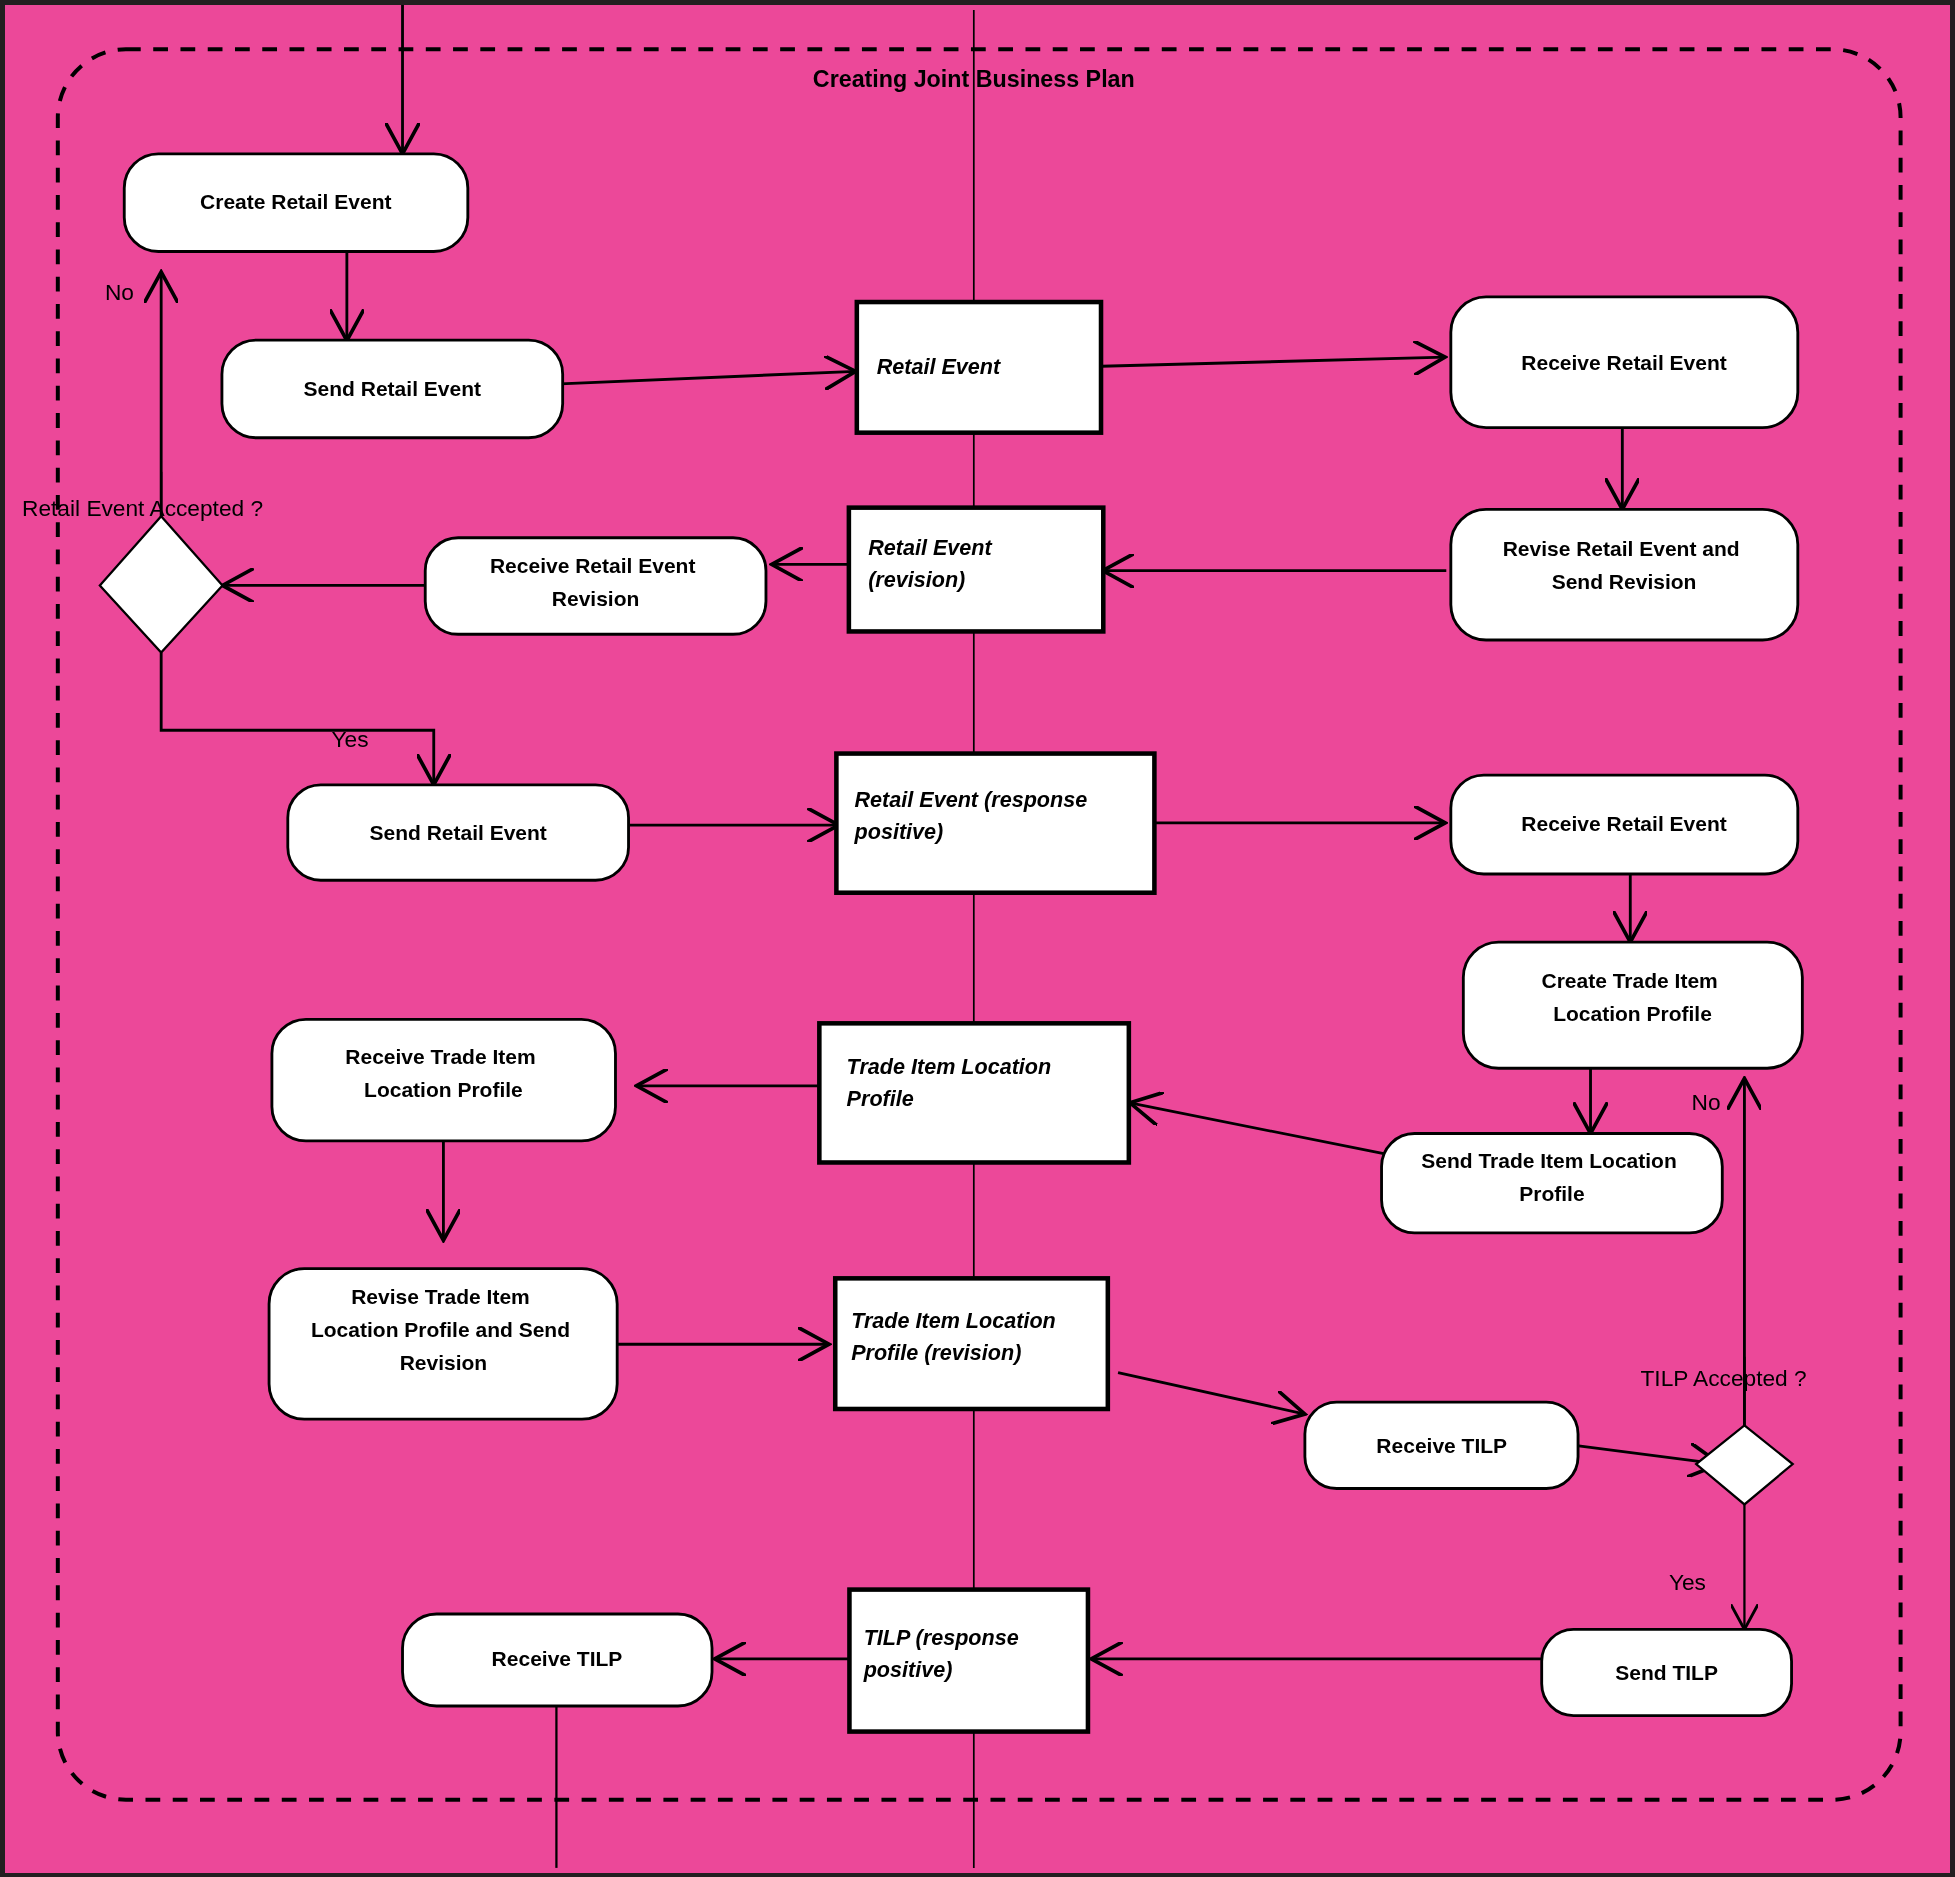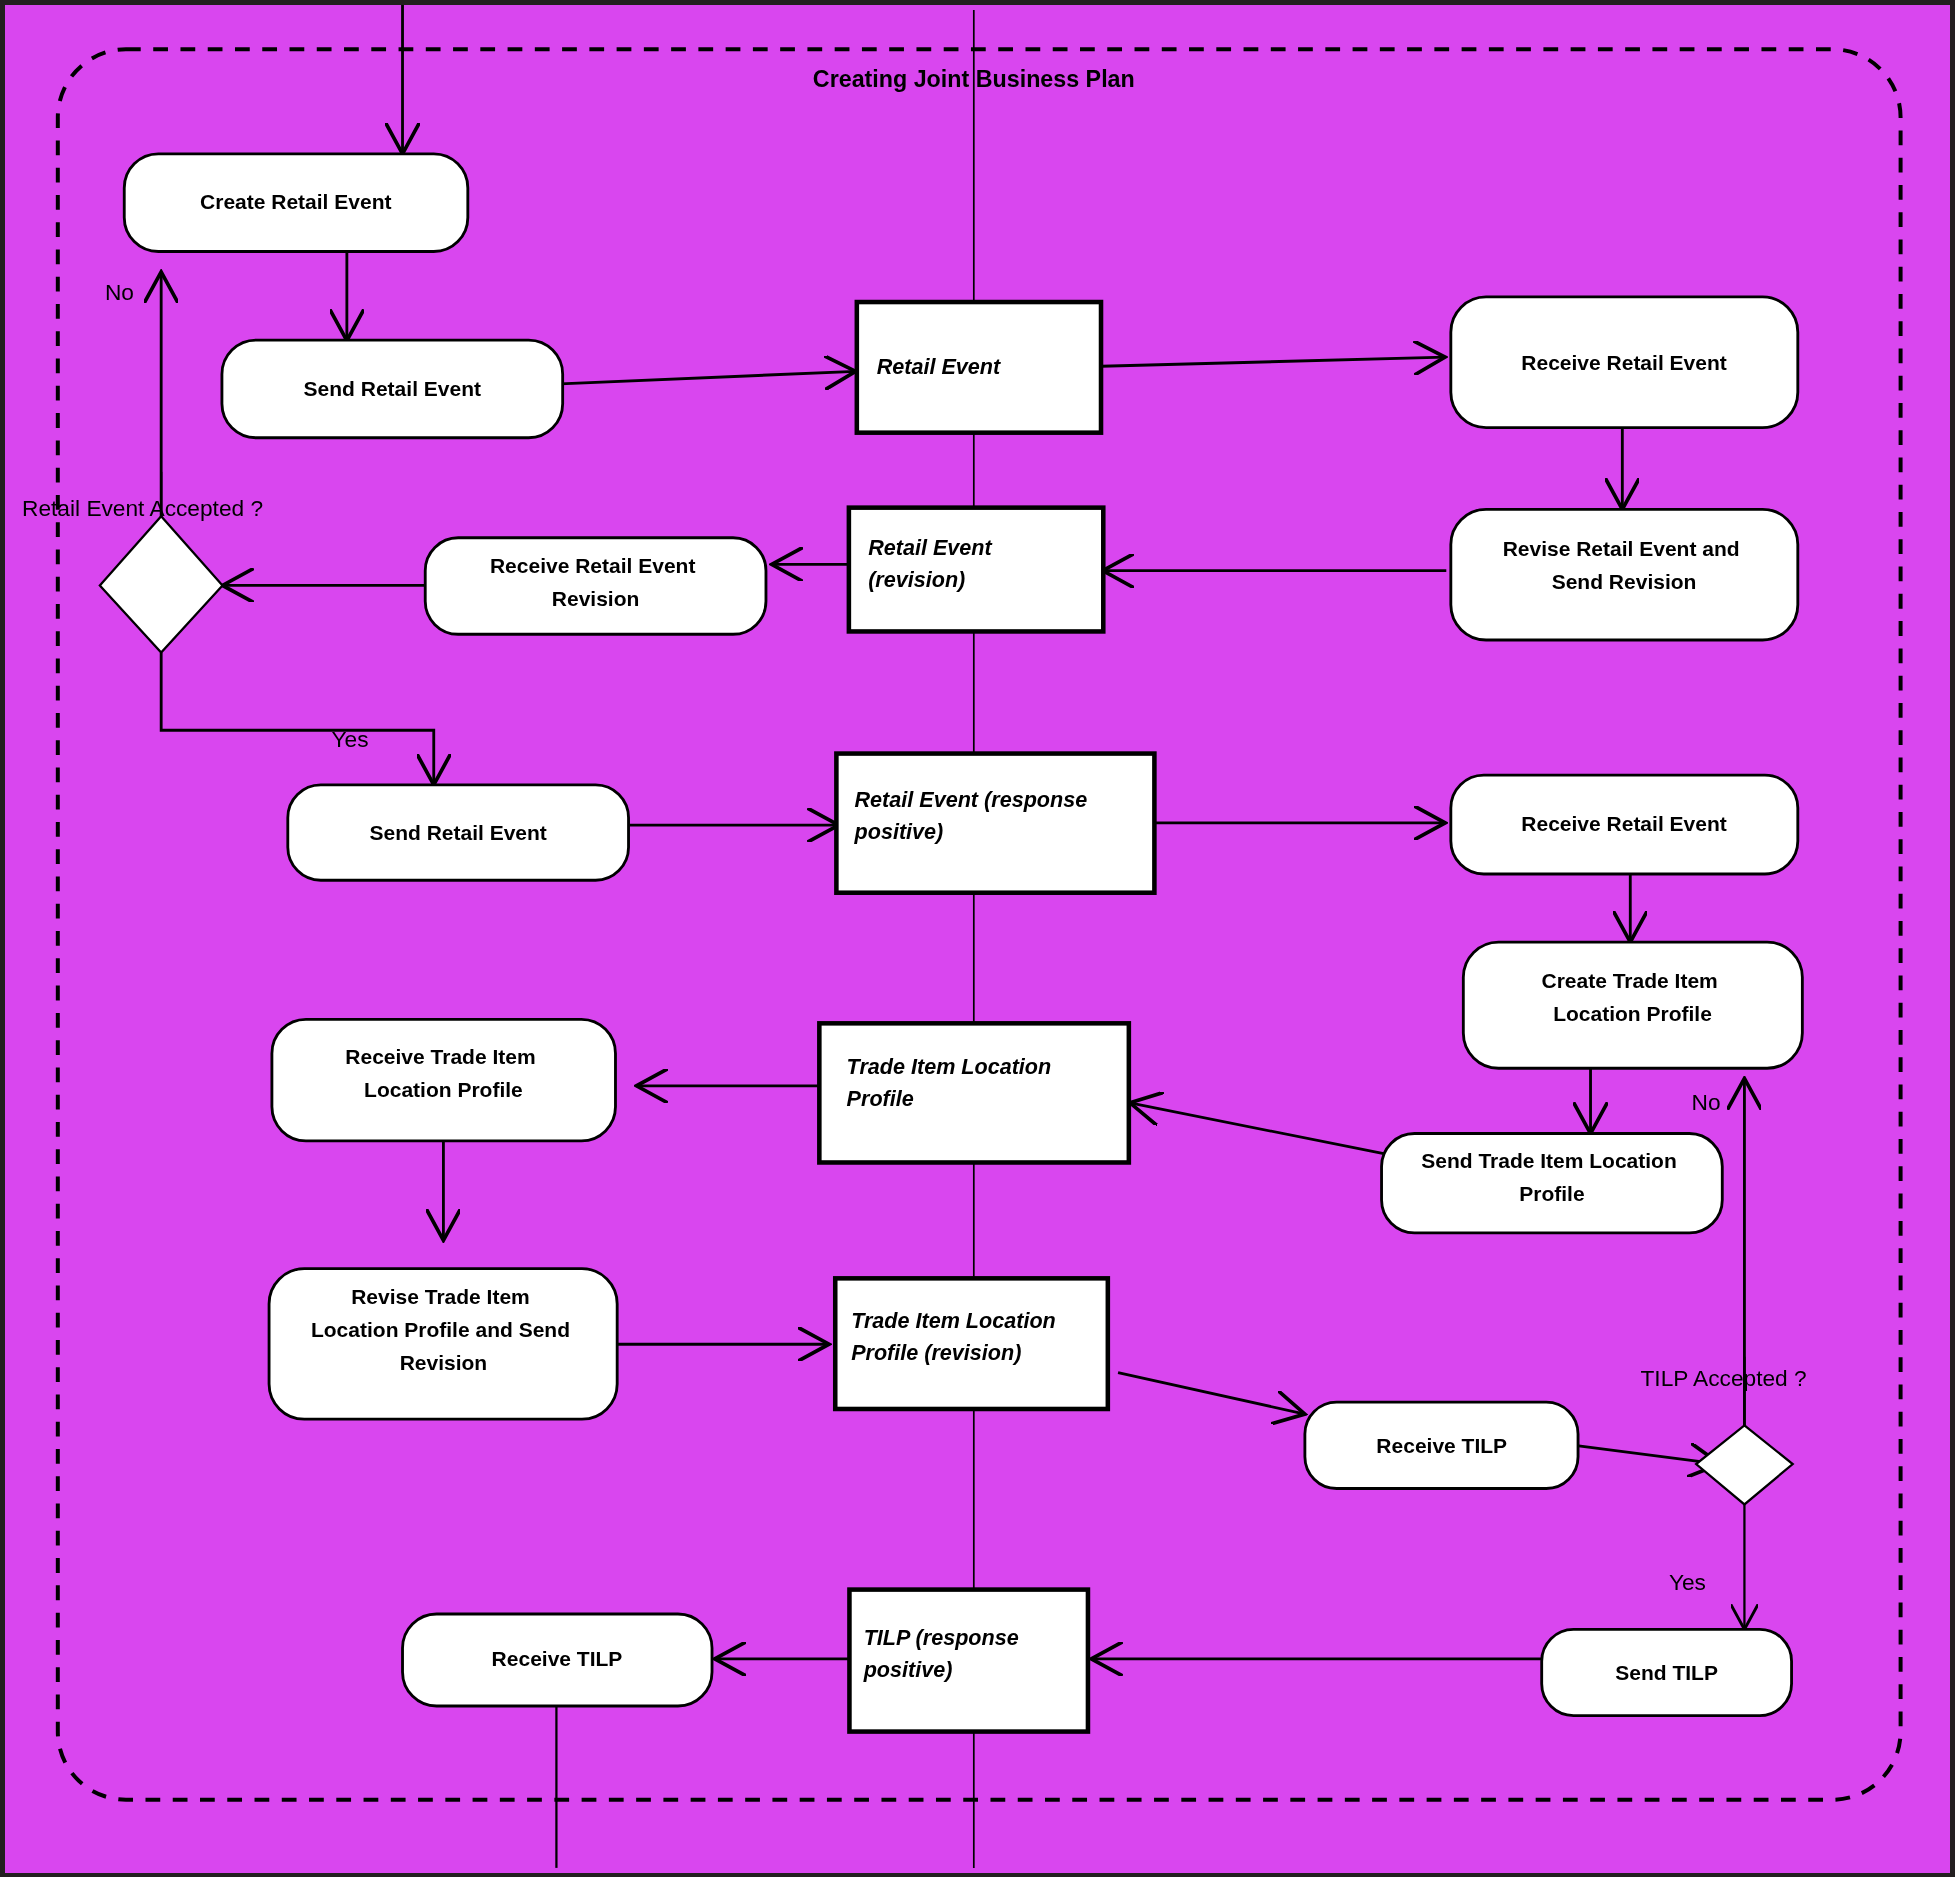--- a/index.html
+++ b/index.html
@@ -1,21 +1,21 @@
 <!DOCTYPE html>
 <html style="font-size:9px"><head>
 <meta charset="utf-8">
 <style>
   html,body{margin:0;padding:0;background:#ffffff;}
   body{font-family:"Liberation Sans", sans-serif;}
   #stage{
     position:relative;
     width:1955px;
     height:1878px;
-    background:#d946ef;
+    background:#ec4899;
     box-sizing:border-box;
     border:5.1px solid #231f20;
     overflow:hidden;
   }
   svg#canvas{position:absolute;left:0;top:0;width:100%;height:100%;display:block;}
   .act-text{font-family:"Liberation Sans", sans-serif;font-weight:bold;font-size:37px;fill:#000;}
   .obj-text{font-family:"Liberation Sans", sans-serif;font-weight:bold;font-style:italic;font-size:38px;fill:#000;}
   .guard-text{font-family:"Liberation Sans", sans-serif;font-weight:normal;font-size:40px;fill:#000;}
   .title-text{font-family:"Liberation Sans", sans-serif;font-weight:bold;font-size:41px;fill:#000;}
   .shp{fill:#ffffff;stroke:#000000;stroke-width:5;}

